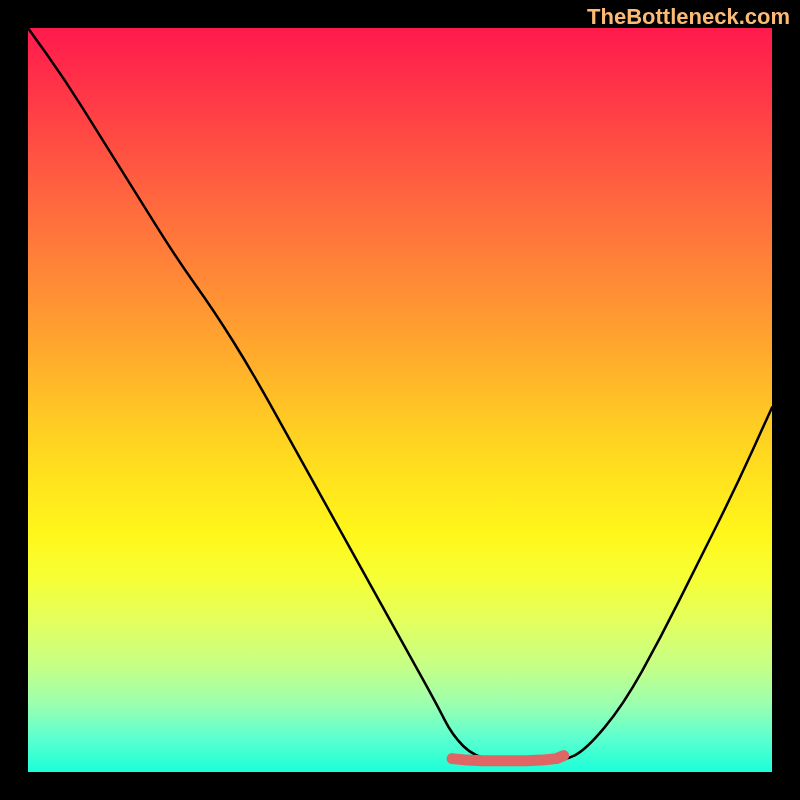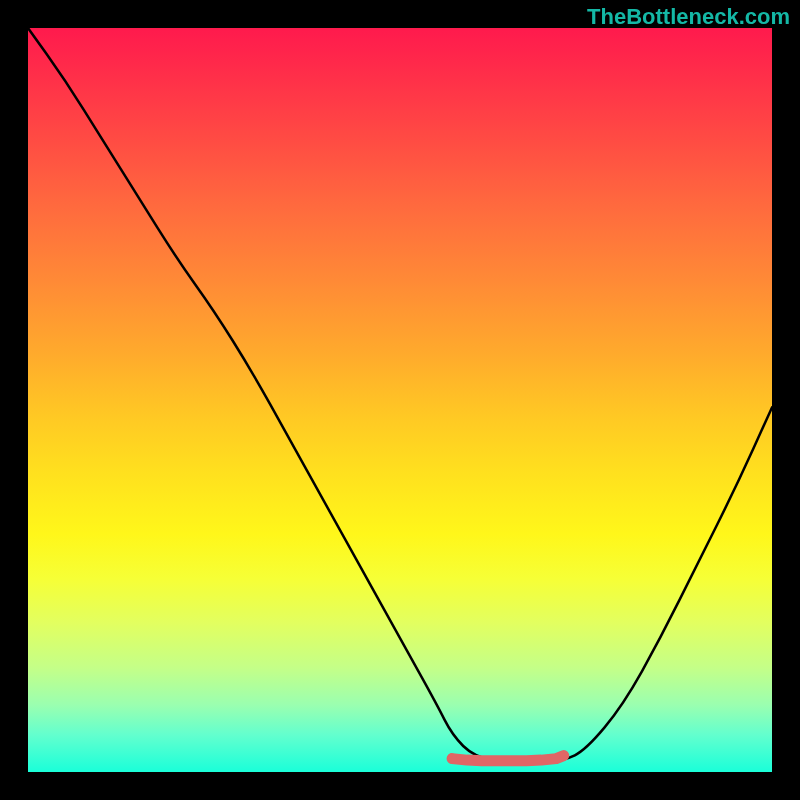--- a/index.html
+++ b/index.html
@@ -10,21 +10,21 @@
     background: #000;
     position: relative;
   }
   .watermark {
     position: absolute;
     top: 4px;
     right: 10px;
     font-family: Arial, Helvetica, sans-serif;
     font-size: 22px;
     font-weight: bold;
-    color: #14b8a6;
+    color: #fdba74;
     z-index: 10;
   }
   .plot {
     position: absolute;
     top: 28px;
     left: 28px;
     width: 744px;
     height: 744px;
     overflow: hidden;
   }

